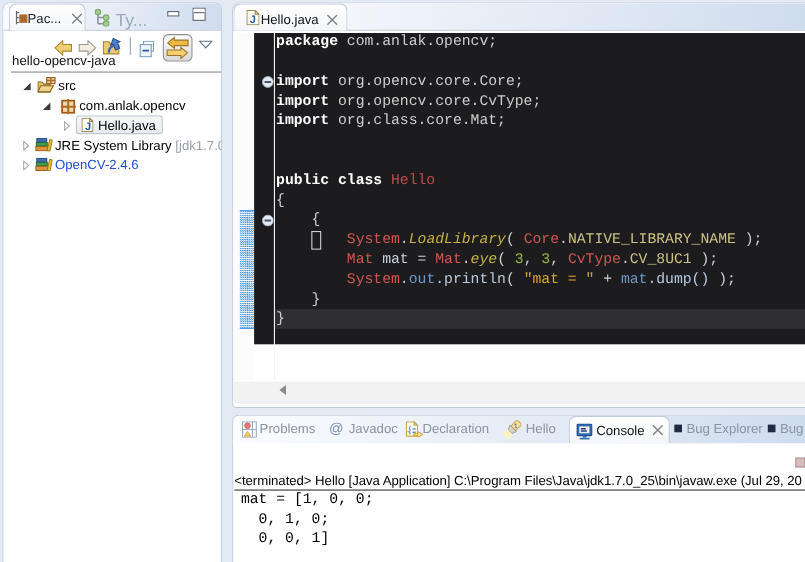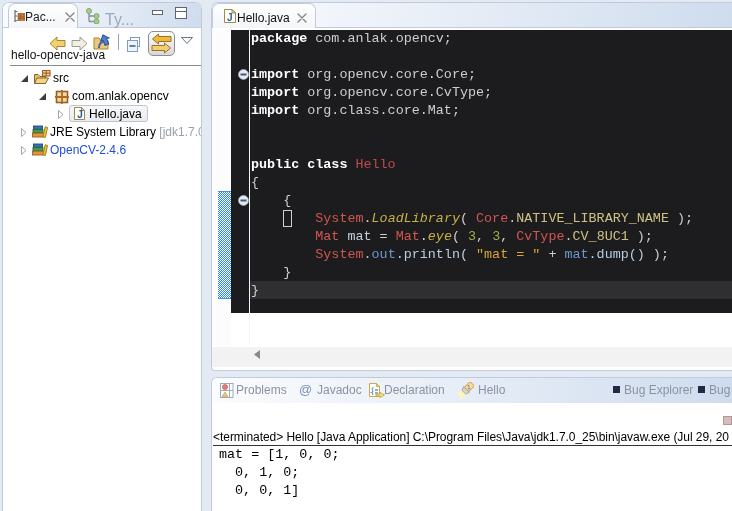--- a/index.html
+++ b/index.html
@@ -293,20 +293,39 @@
         <rect x="5.5" y="-1" width="6" height="8" rx="1" fill="#f5dfa2" stroke="#d8a84a" stroke-width="1"></rect>
         <path d="M4.5 7 L12.5 7 L11 11 L6 11 Z" fill="#d8d4cc" stroke="#a09880" stroke-width="0.8"></path>
         <path d="M5.5 11.5 L11.5 11.5 L13 17 L4 17 Z" fill="#fdf2c0"></path>
         <circle cx="7.5" cy="3" r="0.9" fill="#5a84c4"></circle>
         <circle cx="9.5" cy="4.5" r="0.9" fill="#5a84c4"></circle>
       </g>
     </svg>
   </div>
   <div class="abs gtext" style="left:266px;top:5px;">Hello</div>
 
+  <div class="seltab" style="left:305px;top:0px;width:92px;height:25px;">
+    <div class="abs" style="left:6px;top:6px;">
+      <svg width="15" height="15" viewBox="0 0 15 15">
+        <rect x="0.5" y="0.5" width="13.5" height="10.5" rx="1" fill="#2e6cb8" stroke="#1e4a86"></rect>
+        <rect x="2.5" y="2.5" width="9.5" height="6.5" fill="#b8bcc2"></rect>
+        <rect x="3" y="3" width="8.5" height="5.5" fill="#f2fafe"></rect>
+        <line x1="4" y1="4.8" x2="8.5" y2="4.8" stroke="#23337a" stroke-width="1.3"></line>
+        <line x1="4" y1="6.8" x2="9.5" y2="6.8" stroke="#23337a" stroke-width="1.3"></line>
+        <rect x="5.8" y="11" width="3.4" height="1.8" fill="#2e6cb8"></rect>
+        <rect x="3" y="13" width="9" height="1.5" fill="#2e6cb8"></rect>
+      </svg>
+    </div>
+    <div class="abs ttext" style="left:24px;top:5px;color:#111;">Console</div>
+    <div class="abs" style="left:74px;top:6px;">
+      <svg width="12" height="12" viewBox="0 0 12 12">
+          <path d="M2 2 L10 10 M10 2 L2 10" stroke="#828282" stroke-width="1.3" stroke-linecap="round" fill="none"></path>
+        </svg>
+    </div>
+  </div>
 
   <div class="abs" style="left:401px;top:8px;width:7px;height:7px;background:#1f2b44;"></div>
   <div class="abs gtext" style="left:412px;top:5px;">Bug Explorer</div>
   <div class="abs" style="left:486px;top:8px;width:7px;height:7px;background:#1f2b44;"></div>
   <div class="abs gtext" style="left:497px;top:5px;">Bug</div>
 
   <div class="abs" style="left:511px;top:38px;width:9px;height:9px;border:1px solid #b09898;background:#d8bcbc;box-sizing:border-box;"></div>
 
   <div class="abs" style="left:1px;top:52px;width:900px;font-size:12px;letter-spacing:-0.045px;color:#000;border-bottom:1px solid #333;padding-bottom:1px;white-space:nowrap;">&lt;terminated&gt; Hello [Java Application] C:\Program Files\Java\jdk1.7.0_25\bin\javaw.exe (Jul 29, 20</div>
 

